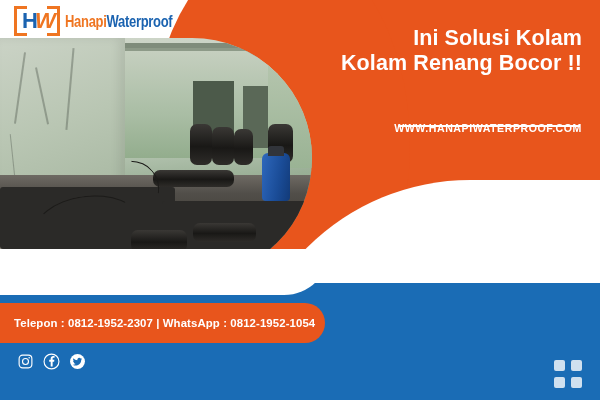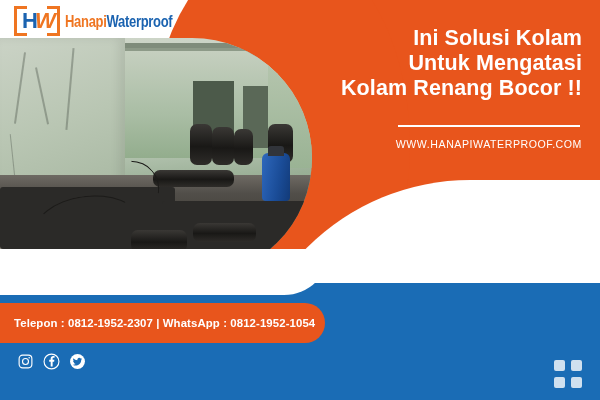--- a/index.html
+++ b/index.html
@@ -97,22 +97,22 @@
   }
   .headline .line {
     color:#ffffff; font-weight:bold; font-size:21.5px; line-height:25px;
     letter-spacing:.1px; white-space:nowrap;
   }
   .divider {
     position:absolute; right:20px; top:125px; width:182px; height:2px;
     background:#ffffff; z-index:6;
   }
   .website {
-    position:absolute; right:18px; top:138px; width:250px;
-    color:#ffffff; font-size:10.6px; font-weight:normal;
+    position:absolute; right:18px; top:122px; width:250px;
+    color:#ffffff; font-size:10.6px; font-weight:bold;
     letter-spacing:.55px; text-align:right; z-index:6; white-space:nowrap;
   }
 
   
   .logo {
     position:absolute; left:14px; top:6px;
     display:flex; align-items:center; gap:5px; z-index:10;
   }
   .logo-mark { position:relative; width:46px; height:30px; }
   .brk { position:absolute; border:3px solid #ef7521; }
@@ -247,21 +247,20 @@
         <div class="boot" style="left:76%;top:65%;width:5.5%;height:3.5%;"></div>
       </div>
 
       <div class="hose" style="left:11%;top:66%;width:34%;height:26%;transform:rotate(-8deg);"></div>
       <div class="hose" style="left:30%;top:50%;width:20%;height:30%;transform:rotate(50deg);"></div>
     </div>
   </div>
 
   <div class="headline">
     <div class="line">Ini Solusi Kolam</div>
-    <div class="line">Untuk Mengatasi</div>
     <div class="line">Kolam Renang Bocor !!</div>
   </div>
   <div class="divider"></div>
   <div class="website">WWW.HANAPIWATERPROOF.COM</div>
 
   <div class="logo">
     <div class="logo-mark">
       <div class="brk brk-l"></div>
       <div class="brk brk-r"></div>
       <div class="mono-h">H</div>

